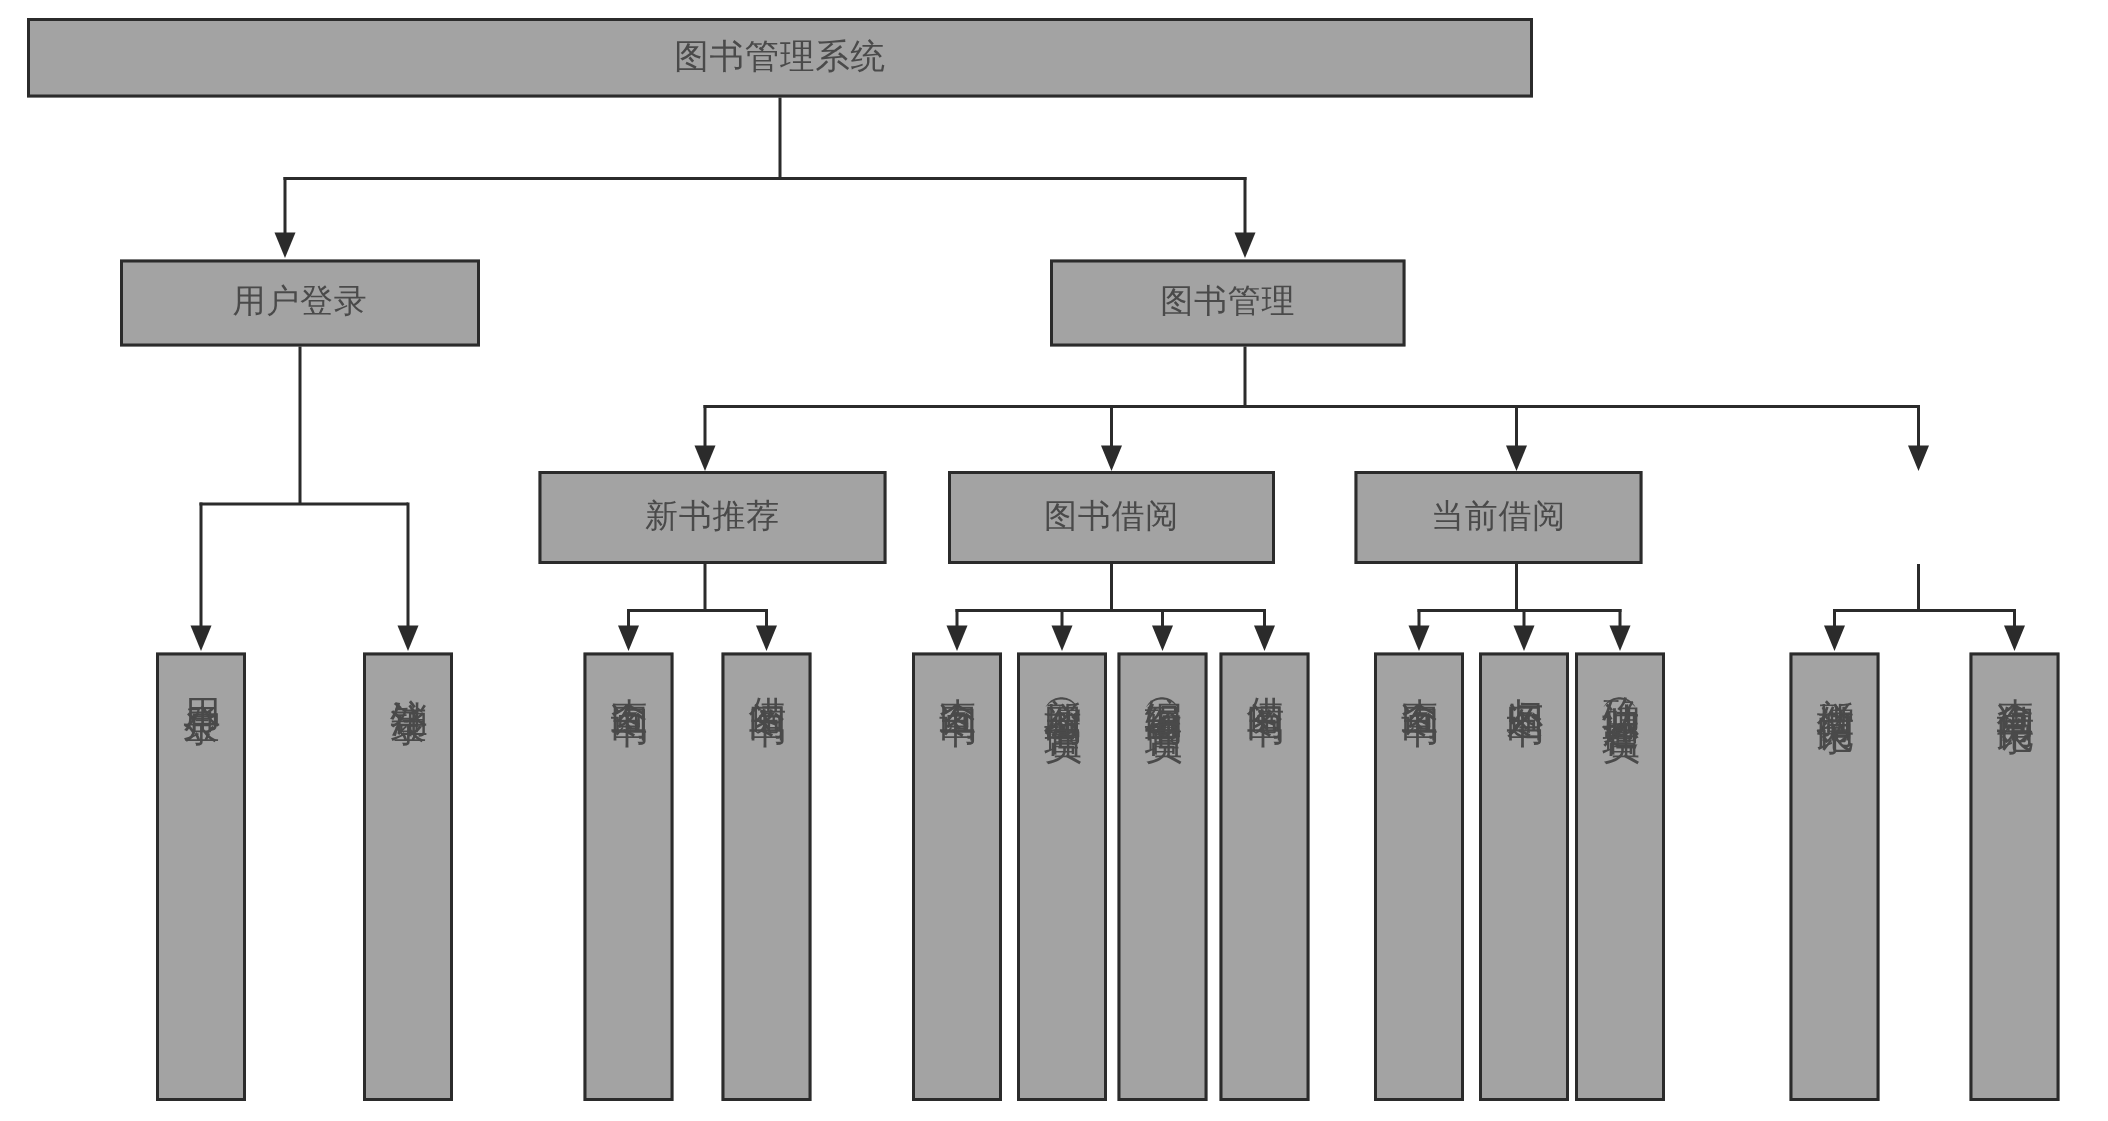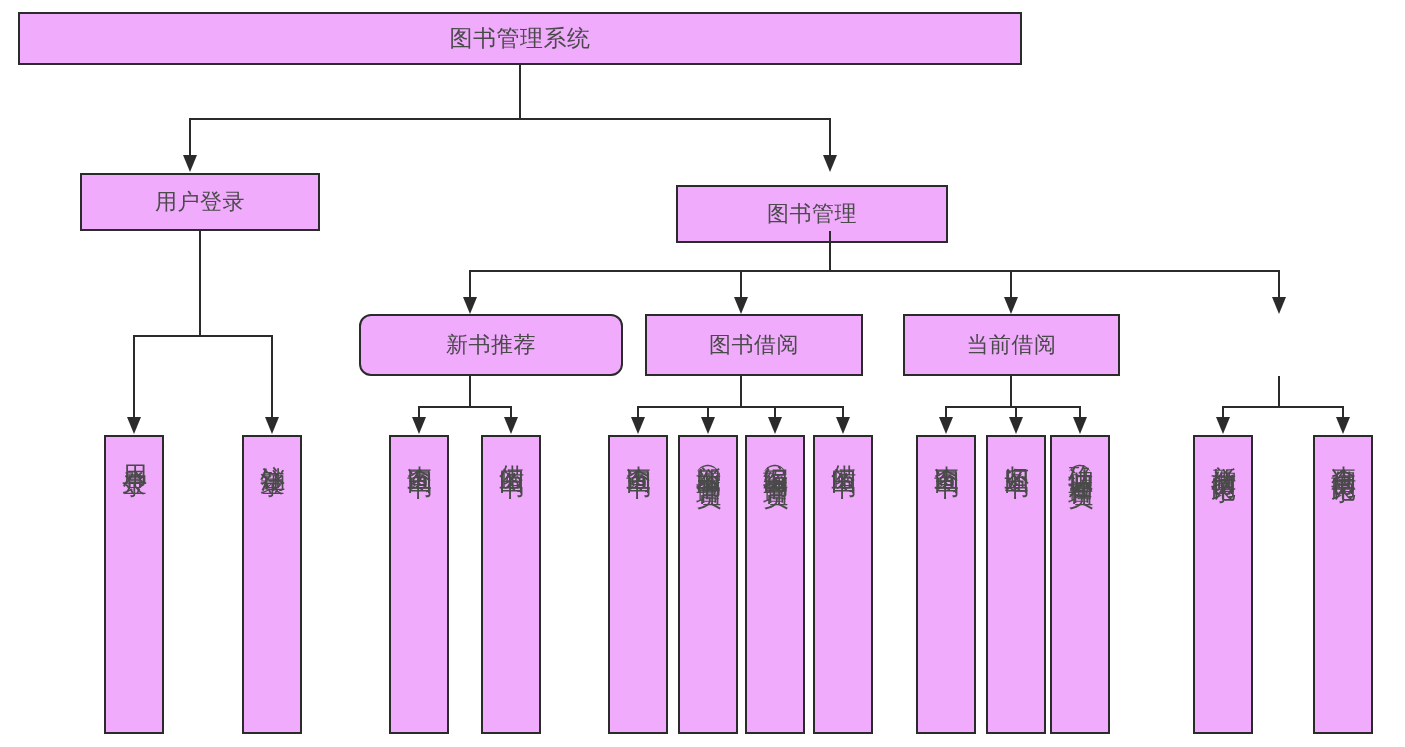--- a/index.html
+++ b/index.html
@@ -14,21 +14,21 @@
     position: relative;
     width: 1405px;
     height: 747px;
     background: #ffffff;
     overflow: hidden;
   }
   .node {
     position: absolute;
     box-sizing: border-box;
     border: 2px solid #2b2b2b;
-    background: #f0abfc;
+    background: #a3a3a3;
     display: flex;
     align-items: center;
     justify-content: center;
     color: #3a3a3a;
   }
   .node .label {
     display: block;
     text-align: center;
     line-height: 1.22;
     color: #4a4a4a;
@@ -41,27 +41,27 @@
     width: 1004px;
     height: 53px;
   }
   #node-root .label {
     font-size: 23px;
   }
   
   .lvl2 { height: 58px; }
   .lvl2 .label { font-size: 22px; }
   #node-user-login { left: 80px;  top: 173px; width: 240px; }
-  #node-book-mgmt  { left: 676px; top: 173px; width: 272px; margin-top: 12px; }
+  #node-book-mgmt  { left: 700px; top: 173px; width: 237px; }
   
   .lvl3 { height: 62px; top: 314px; }
   .lvl3 .label { font-size: 22px; }
-  #node-new-book-rec { left: 359px;  width: 264px; border-radius: 12px; }
-  #node-book-borrow  { left: 645px;  width: 218px; }
-  #node-current-loan { left: 903px;  width: 217px; }
+  #node-new-book-rec { left: 359px;  width: 232px; }
+  #node-book-borrow  { left: 632px;  width: 218px; }
+  #node-current-loan { left: 903px;  width: 192px; }
   #node-loan-record  { left: 1170px; width: 218px; }
   
   .leaf {
     top: 435px;
     height: 299px;
     align-items: flex-start;
     justify-content: center;
     padding-top: 8px;
   }
   .leaf .label {

